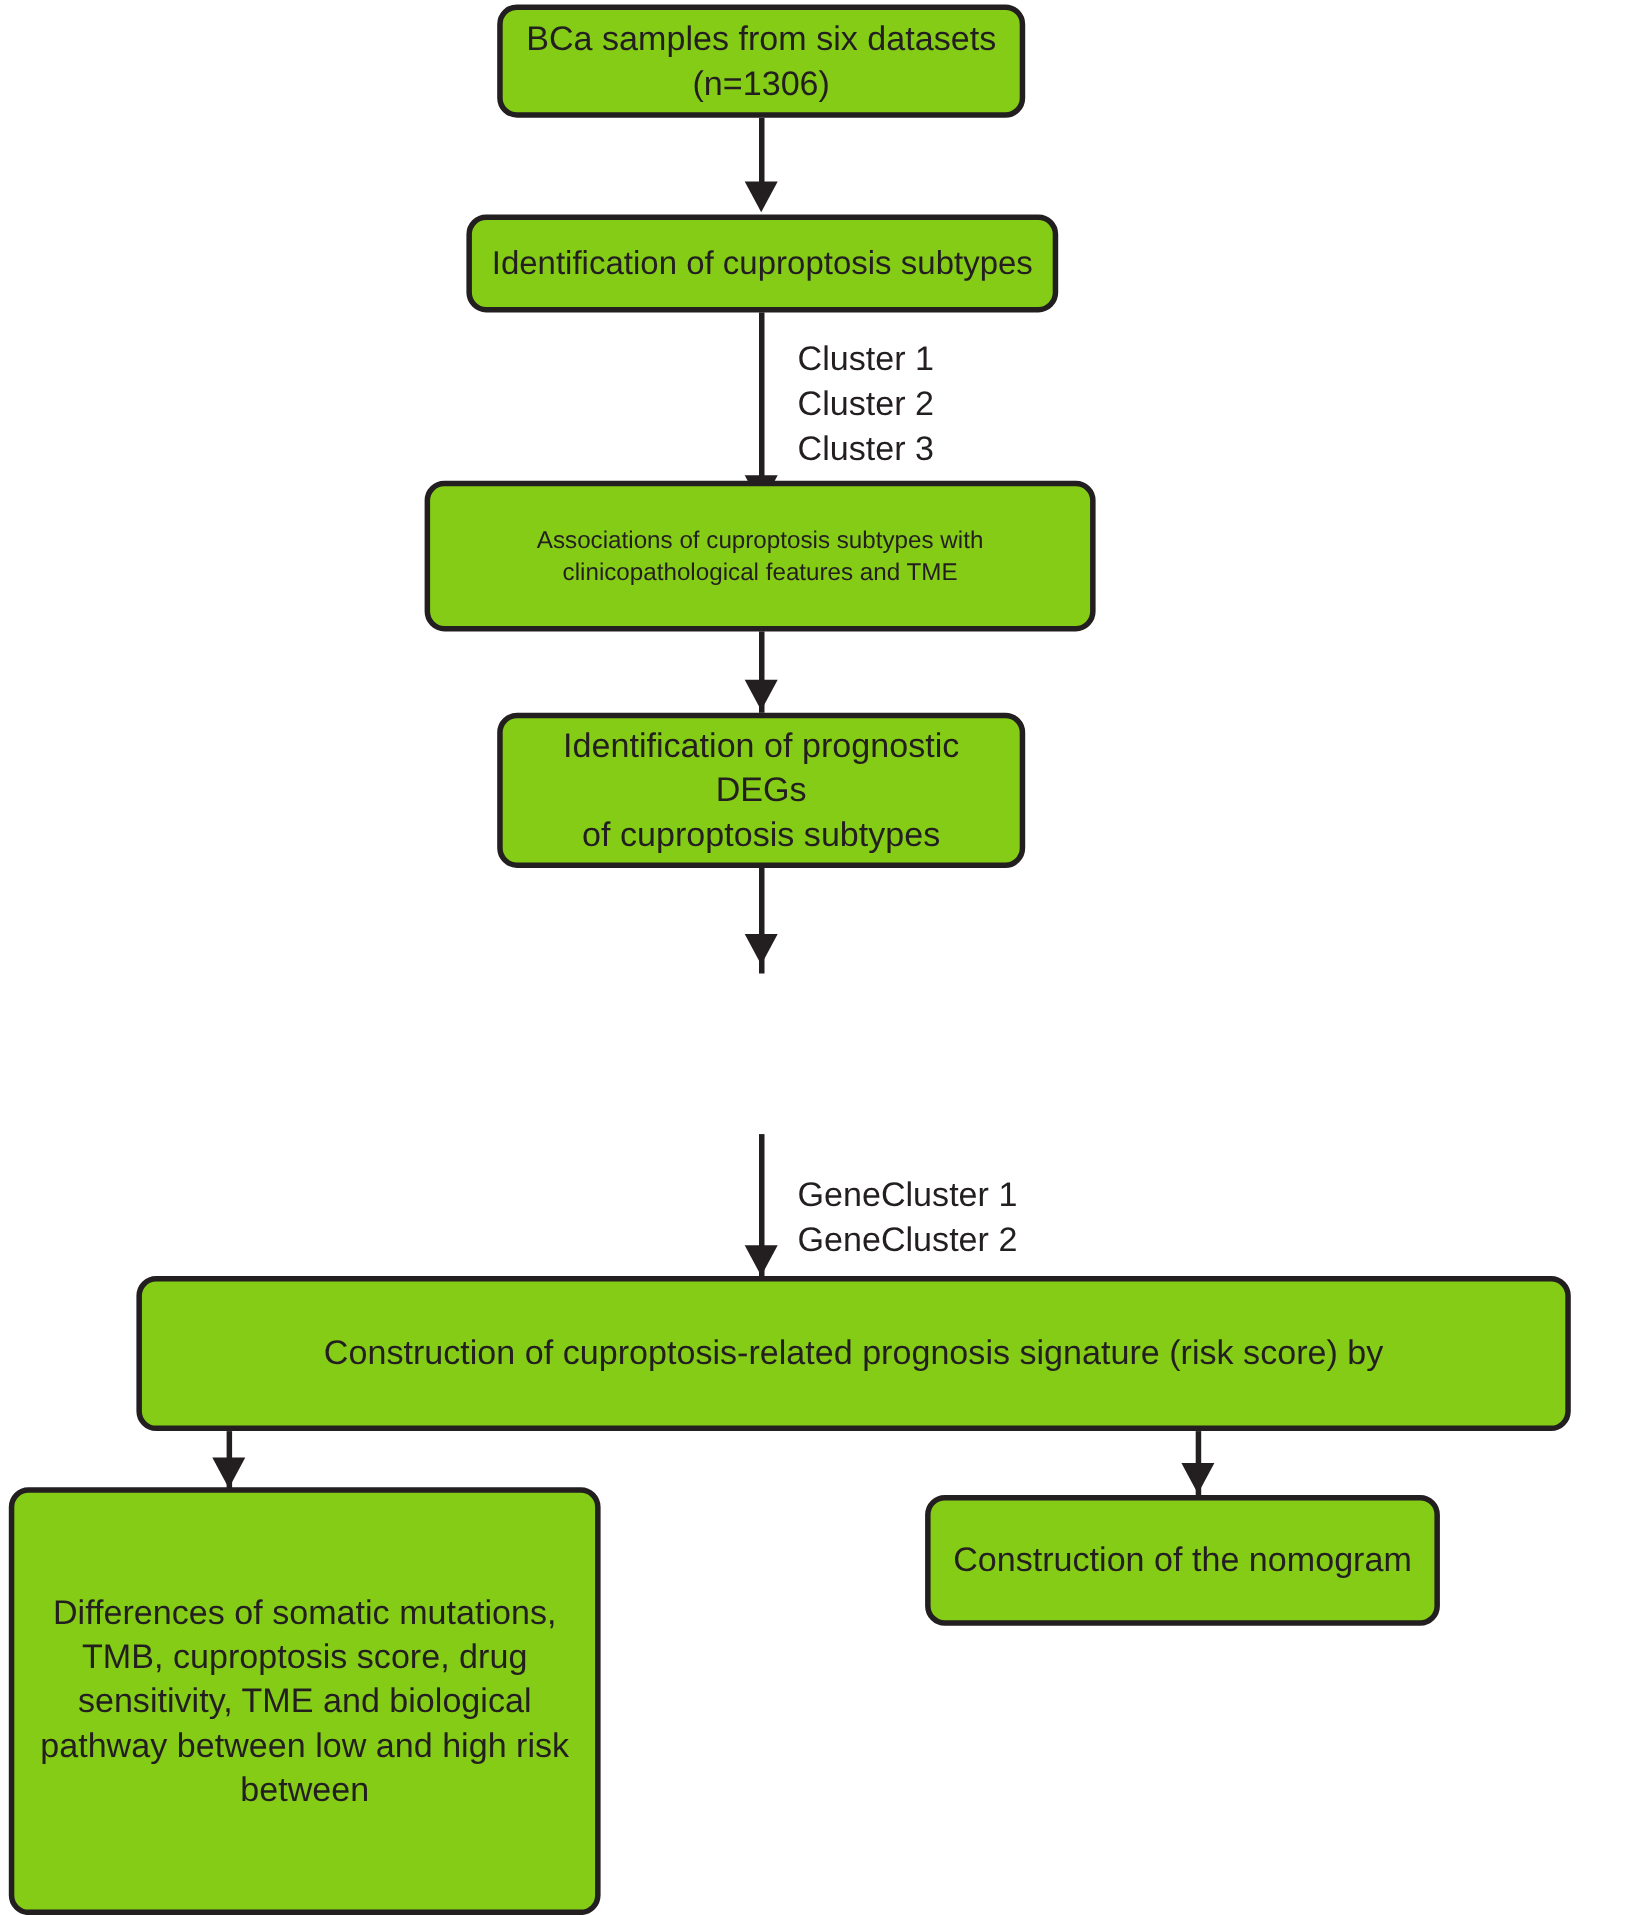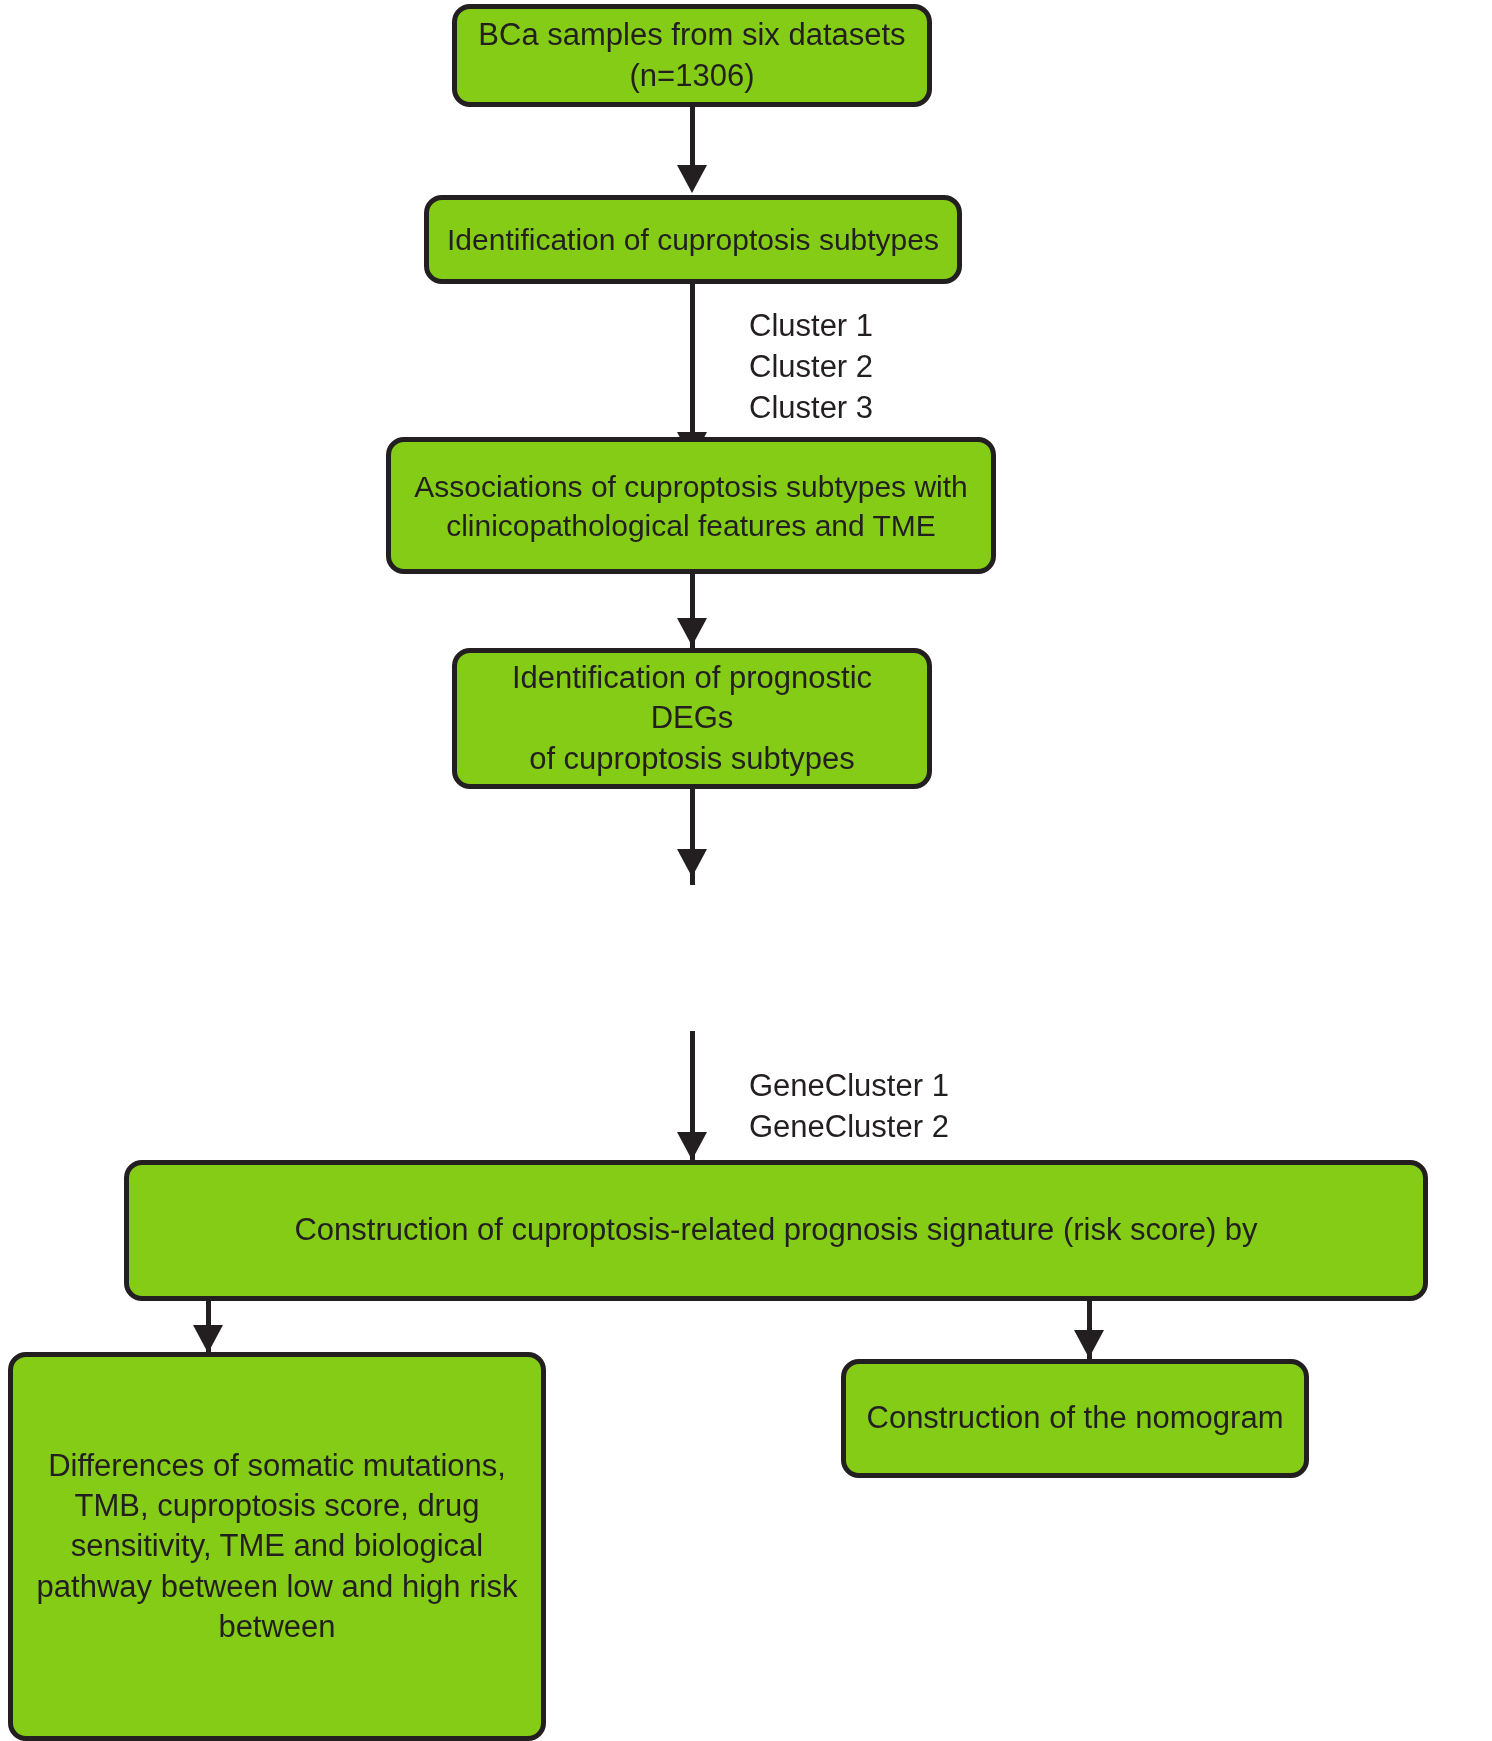--- a/index.html
+++ b/index.html
@@ -30,21 +30,21 @@
     text-align: center;
     color: #231f20;
     line-height: 1.30;
     padding: 6px 14px;
   }
   .node span { display: block; width: 100%; }
 
   
   #node-samples      { left: 452px;  top: 4px;    width: 480px;  height: 103px; font-size: 31px; }
   #node-identify-sub { left: 424px;  top: 195px;  width: 538px;  height: 89px;  font-size: 30px; }
-  #node-assoc        { left: 386px;  top: 437px;  width: 610px;  height: 137px; font-size: 30px; }
+  #node-assoc        { left: 386px;  top: 437px;  width: 610px;  height: 137px; font-size: 22px; }
   #node-degs         { left: 452px;  top: 648px;  width: 480px;  height: 141px; font-size: 31px; }
   #node-unsup        { left: 398px;  top: 876px;  width: 586px;  height: 155px; font-size: 31px; }
   #node-lasso        { left: 124px;  top: 1160px; width: 1304px; height: 141px; font-size: 31px; }
   #node-diffs        { left: 8px;    top: 1352px; width: 538px;  height: 389px; font-size: 31px; }
   #node-nomogram     { left: 841px;  top: 1359px; width: 468px;  height: 119px; font-size: 31px; }
 
   
   .vline {
     position: absolute;
     width: 5px;
@@ -57,21 +57,20 @@
     border-left: 15px solid transparent;
     border-right: 15px solid transparent;
     border-top: 28px solid #231f20;
   }
   .edge-label {
     position: absolute;
     font-size: 31px;
     color: #231f20;
     line-height: 1.33;
     white-space: nowrap;
-    margin-left: 24px;
   }
 </style>
 </head>
 <body>
 
 <div id="canvas">
 
   <div class="node" id="node-samples">
     <span>
       <span>BCa samples from six datasets</span>

